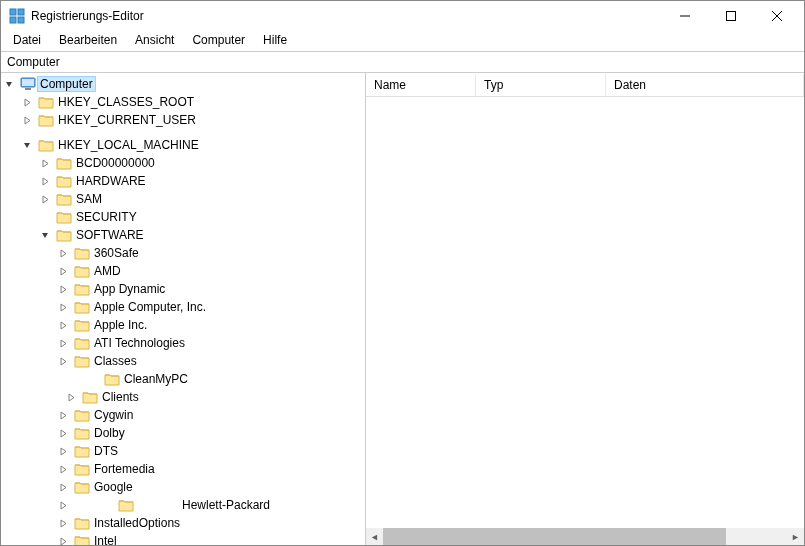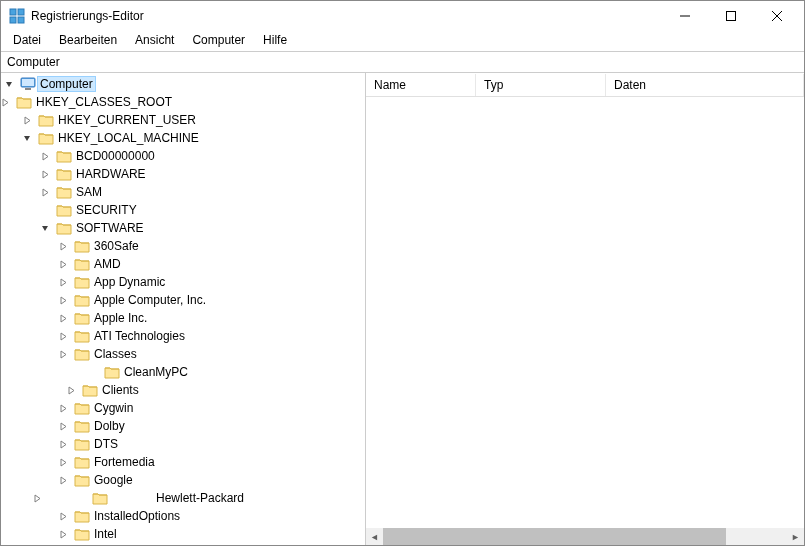--- a/index.html
+++ b/index.html
@@ -94,21 +94,21 @@
           </span>
           <span class="ficon">
             <svg width="16" height="14" viewBox="0 0 16 14">
               <rect x="1" y="1" width="14" height="9" rx="1" fill="#5aa9e6" stroke="#3a7bbf"></rect>
               <rect x="2" y="2" width="12" height="7" fill="#cfe8ff"></rect>
               <rect x="5" y="11" width="6" height="2" fill="#888"></rect>
             </svg>
           </span>
           <span class="label">Computer</span>
         </div>
-        <div class="tree-item" style="">
+        <div class="tree-item" style="padding-left: 22px;">
           <span class="expander">
             <svg width="9" height="9" viewBox="0 0 9 9">
               <path d="M2 1 L7 4.5 L2 8 Z" fill="none" stroke="#808080"></path>
             </svg>
           </span>
           <span class="ficon">
             <svg width="16" height="14" viewBox="0 0 16 14">
               <path d="M1 3 h5 l1 1 h8 v9 h-14 z" fill="#ffe79e" stroke="#d9b54a"></path>
               <path d="M1 3 h5 l1 1 h8" fill="none" stroke="#d9b54a"></path>
             </svg>
@@ -122,21 +122,21 @@
             </svg>
           </span>
           <span class="ficon">
             <svg width="16" height="14" viewBox="0 0 16 14">
               <path d="M1 3 h5 l1 1 h8 v9 h-14 z" fill="#ffe79e" stroke="#d9b54a"></path>
               <path d="M1 3 h5 l1 1 h8" fill="none" stroke="#d9b54a"></path>
             </svg>
           </span>
           <span class="label">HKEY_CURRENT_USER</span>
         </div>
-        <div class="tree-item" style="padding-left: 22px;">
+        <div class="tree-item" style="padding-left: 22px; margin-top: 7px;">
           <span class="expander">
             <svg width="9" height="9" viewBox="0 0 9 9">
               <path d="M1 2 L7 2 L4 7 Z" fill="#404040"></path>
             </svg>
           </span>
           <span class="ficon">
             <svg width="16" height="14" viewBox="0 0 16 14">
               <path d="M1 3 h5 l1 1 h8 v9 h-14 z" fill="#ffe79e" stroke="#d9b54a"></path>
               <path d="M1 3 h5 l1 1 h8" fill="none" stroke="#d9b54a"></path>
             </svg>
@@ -394,21 +394,21 @@
             </svg>
           </span>
           <span class="ficon">
             <svg width="16" height="14" viewBox="0 0 16 14">
               <path d="M1 3 h5 l1 1 h8 v9 h-14 z" fill="#ffe79e" stroke="#d9b54a"></path>
               <path d="M1 3 h5 l1 1 h8" fill="none" stroke="#d9b54a"></path>
             </svg>
           </span>
           <span class="label">Google</span>
         </div>
-        <div class="tree-item" style="padding-left: 32px; gap: 44px;">
+        <div class="tree-item" style="padding-left: 58px; gap: 44px;">
           <span class="expander">
             <svg width="9" height="9" viewBox="0 0 9 9">
               <path d="M2 1 L7 4.5 L2 8 Z" fill="none" stroke="#808080"></path>
             </svg>
           </span>
           <span class="ficon">
             <svg width="16" height="14" viewBox="0 0 16 14">
               <path d="M1 3 h5 l1 1 h8 v9 h-14 z" fill="#ffe79e" stroke="#d9b54a"></path>
               <path d="M1 3 h5 l1 1 h8" fill="none" stroke="#d9b54a"></path>
             </svg>

